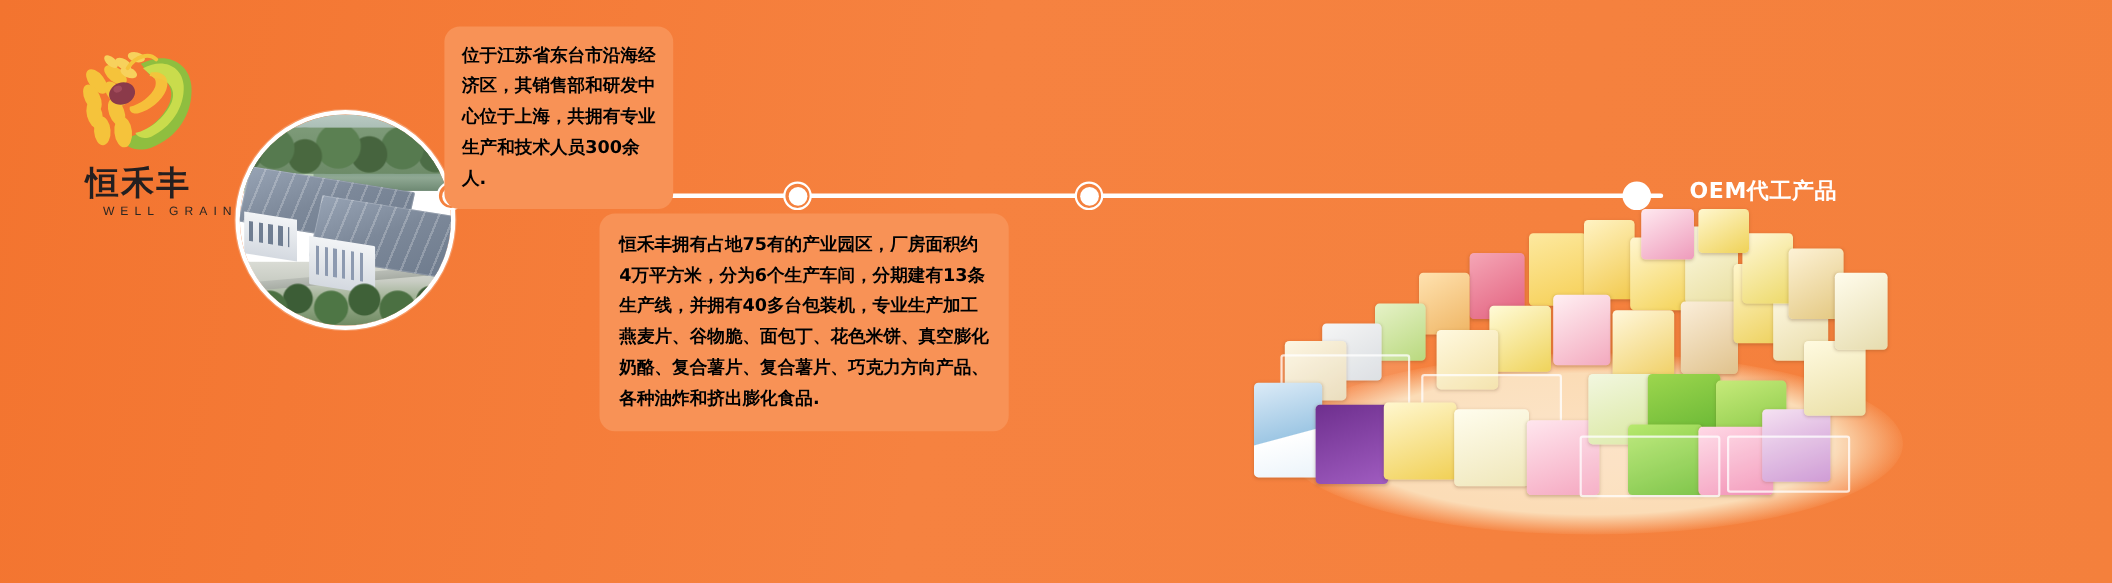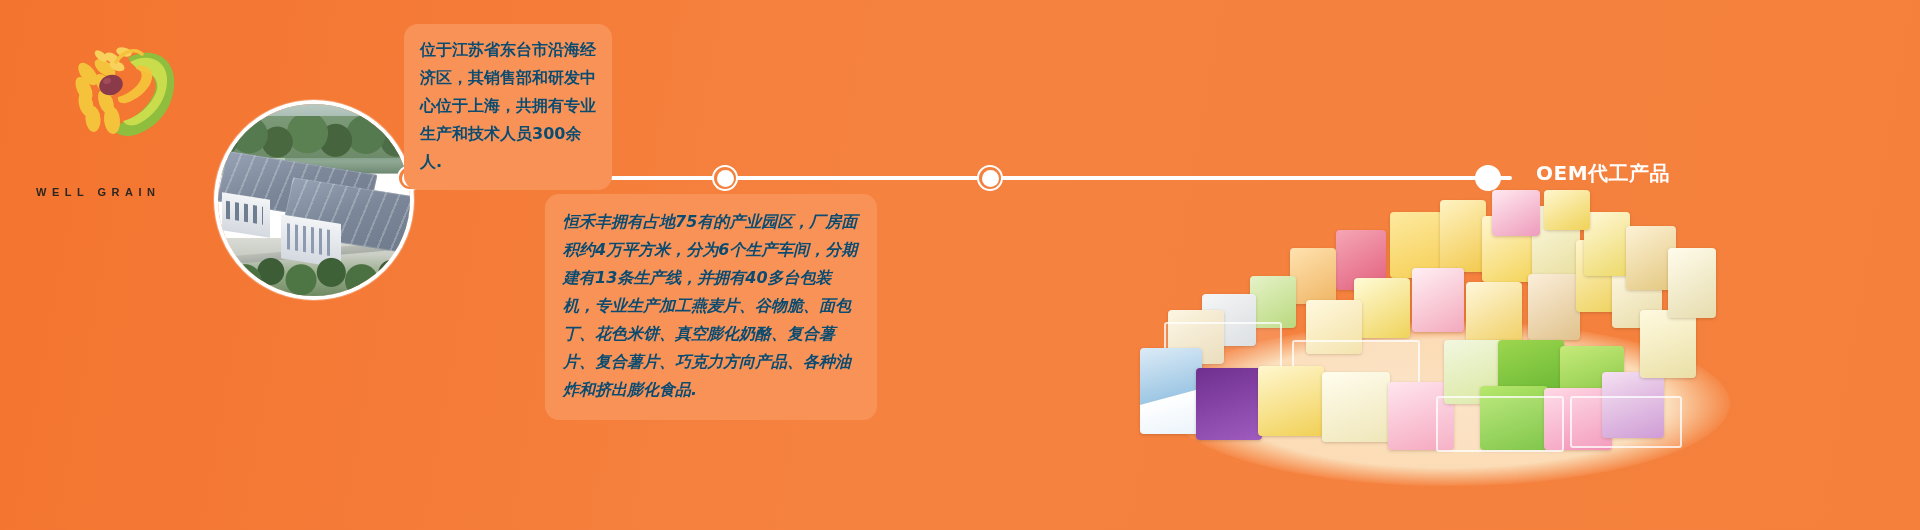--- a/index.html
+++ b/index.html
@@ -10,22 +10,22 @@
     position:relative;
   }
   .stage { position:absolute; inset:0; background:linear-gradient(100deg,#F3742F 0%,#F68240 45%,#F4803C 100%); }
 
   
   .logo-block { position:absolute; left:36px; top:38px; width:180px; height:175px; }
   .logo-mark { position:absolute; left:18px; top:0; width:130px; height:105px; }
   .logo-name { position:absolute; left:0; top:108px; width:180px; text-align:center;
                font-size:30px; font-weight:700; color:#231f20; letter-spacing:2px;
                font-family:"DejaVu Sans","Liberation Sans",sans-serif; }
-  .logo-sub { position:absolute; left:0; top:148px; width:180px; text-align:left;
-              font-size:11px; font-weight:700; color:#2b2622; letter-spacing:5.5px; }
+  .logo-sub { position:absolute; left:0; top:148px; width:180px; text-align:right;
+              font-size:11px; font-weight:400; color:#2b2622; letter-spacing:5.5px; }
 
   
   .photo-circle {
     position:absolute; left:214px; top:100px; width:200px; height:200px;
     border-radius:50%; border:4px solid #ffffff; overflow:hidden;
     box-shadow:0 0 0 1px rgba(255,255,255,.25);
   }
   .photo-circle .sky { position:absolute; inset:0; background:
       linear-gradient(#b9c9c2 0%, #9fb6ab 12%, #8aa893 20%, #7d9c88 26%, #8fa893 30%, #6f8a74 36%, #ffffff 36.5%, #ffffff 100%); }
   .photo-circle .trees-top { position:absolute; left:-6%; top:6%; width:112%; height:22%;
@@ -72,26 +72,26 @@
   .timeline { position:absolute; left:392px; top:176px; width:1120px; height:4px;
               background:#ffffff; border-radius:2px; }
   .node { position:absolute; top:50%; width:26px; height:26px; margin-top:-13px; margin-left:-13px;
           border-radius:50%; border:2.5px solid #ffffff; background:#F4813E; }
   .node .inner { position:absolute; inset:2.5px; border-radius:50%; background:#ffffff; }
   .node.hollow .inner { background:#ffffff; }
   .node.solid { background:#ffffff; }
 
   
   .bubble { position:absolute; background:#F89256; border-radius:14px;
-            color:#0c4a6e; font-weight:600; line-height:1.75;
+            color:#000000; font-weight:600; line-height:1.75;
             font-family:"DejaVu Sans","Liberation Sans",sans-serif;
             text-shadow:0 0 1px rgba(255,255,255,.15); }
   .bubble.b-left  { left:404px; top:24px;  width:208px; padding:12px 16px 14px; font-size:16px; }
   .bubble.b-mid   { left:869px; top:76px;  width:268px; padding:12px 16px 14px; font-size:16px; }
-  .bubble.b-big   { left:545px; top:194px; width:332px; padding:14px 18px 16px; font-size:16px;font-style:italic; }
+  .bubble.b-big   { left:545px; top:194px; width:372px; padding:14px 18px 16px; font-size:16px; }
 
   
   .oem-label { position:absolute; left:1536px; top:160px; font-size:20px; font-weight:700;
                color:#ffffff; letter-spacing:.5px;
                font-family:"DejaVu Sans","Liberation Sans",sans-serif; }
 
   
   .products { position:absolute; left:1140px; top:190px; width:620px; height:310px; }
   .prod-shadow { position:absolute; left:25px; bottom:14px; width:565px; height:165px;
                  background:radial-gradient(ellipse at 50% 50%,#FCE0C0 0%,#FBDCB6 55%,rgba(251,220,182,0) 72%);
@@ -133,20 +133,21 @@
           <ellipse cx="58" cy="20" rx="4.5" ry="8" transform="rotate(-62 58 20)"></ellipse>
           <ellipse cx="70" cy="14" rx="4.5" ry="8" transform="rotate(-76 70 14)"></ellipse>
           <ellipse cx="47" cy="18" rx="4" ry="7.5" transform="rotate(-50 47 18)"></ellipse>
           <ellipse cx="63" cy="28" rx="4.5" ry="8" transform="rotate(-68 63 28)"></ellipse>
         </g>
         <path d="M62 24 C70 12 82 10 88 16" stroke="#F5C33B" stroke-width="3.5" fill="none" stroke-linecap="round"></path>
         <ellipse cx="57" cy="47" rx="12" ry="10" transform="rotate(-20 57 47)" fill="#8B3A4A"></ellipse>
         <ellipse cx="53" cy="43" rx="4" ry="3" transform="rotate(-20 53 43)" fill="#B05667" opacity=".6"></ellipse>
       </svg>
     </div>
+    <div class="logo-name">恒禾丰</div>
     <div class="logo-sub">WELL GRAIN</div>
   </div>
 
   <div class="photo-circle">
     <div class="sky"></div>
     <div class="field"></div>
     <div class="trees-top"></div>
     <div class="ground"></div>
     <div class="roof r1"></div>
     <div class="roof r2"></div>

